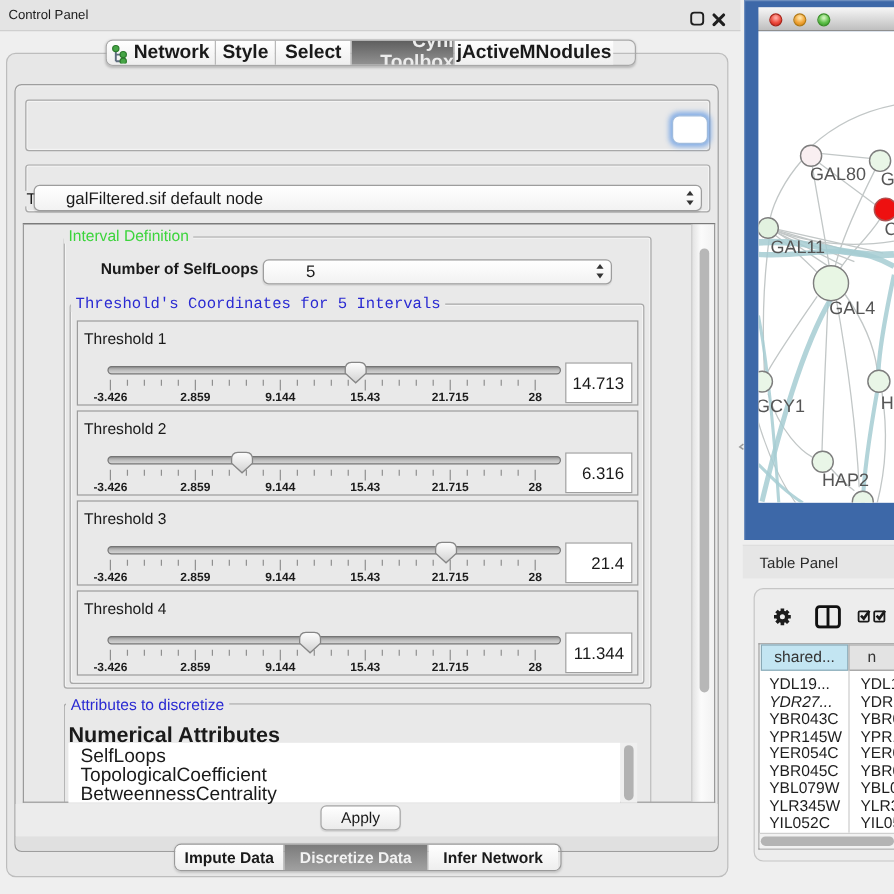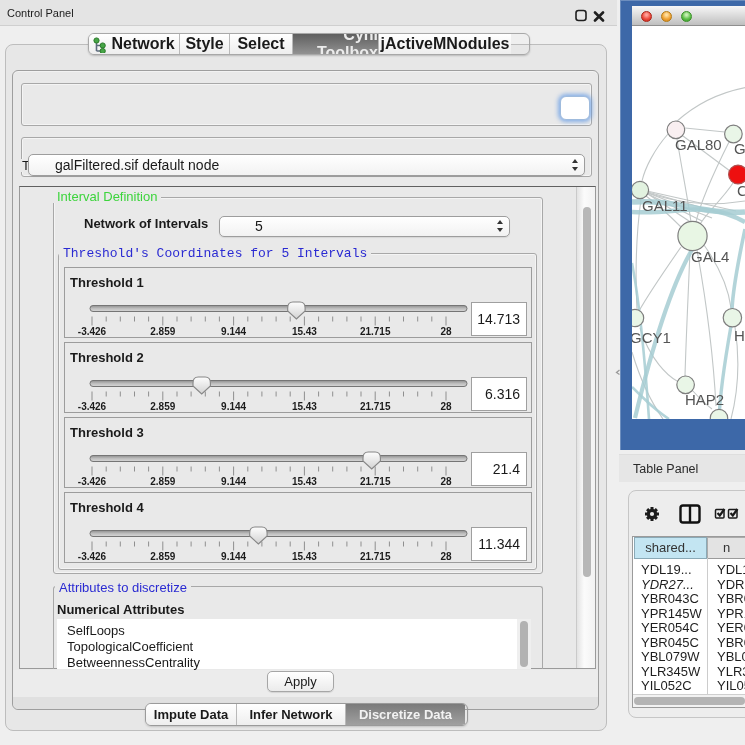--- a/index.html
+++ b/index.html
@@ -32,25 +32,25 @@
 .arrows { position:absolute; width:8px; height:14px; }
 .arrows:before { content:""; position:absolute; left:0; top:1px; border:3.5px solid transparent; border-bottom:4.5px solid #333; border-top:none; }
 .arrows:after { content:""; position:absolute; left:0; bottom:1px; border:3.5px solid transparent; border-top:4.5px solid #333; border-bottom:none; }
 
 
 #scrollpane { left:19px; top:186px; width:577px; height:483px; border:1px solid #9a9a9a; border-top:1px solid #606060; background:#e9e9e9; }
 #vlane { left:576px; top:187px; width:19px; height:481px; background:linear-gradient(to right,#e3e3e3,#fbfbfb 40%,#f2f2f2); border-left:1px solid #cacaca; }
 #vthumb { left:582.5px; top:207px; width:8px; height:370px; border-radius:4px; background:#b7b7b7; }
 
 .tblock { position:absolute; left:64px; width:468px; height:71px; border:1px solid #9c9c9c; background:#e9e9e9; }
-.btitle { position:absolute; left:5px; top:6.5px; font-size:13px; font-weight:bold; }
+.btitle { position:absolute; left:5px; top:6.5px; font-size:13px; font-weight:normal; }
 .vbox { position:absolute; left:406px; top:33.5px; width:56px; height:34px; background:#ffffff; border:1px solid #9f9f9f; font-size:14px; line-height:33px; text-align:right; padding-right:6px; }
 
 
-#attrlist { left:57px; top:619px; width:460px; height:50px; background:#ffffff; font-size:13px; }
+#attrlist { left:57px; top:619px; width:460px; height:50px; background:#ffffff; font-size:16px; }
 #attrlist div { position:absolute; left:10px; height:16px; line-height:16px; }
 #alane { left:517px; top:619px; width:14px; height:50px; background:#efefef; }
 #athumb { left:519.5px; top:620.5px; width:8px; height:46px; border-radius:4px; background:#b2b2b2; }
 
 
 #applyrow { left:13px; top:670px; width:585px; height:27px; background:#ececec; }
 #bottomstrip { left:13px; top:697px; width:585px; height:12px; background:#e0e0e0; border-radius:0 0 6px 6px; }
 #applybtn { left:267px; top:671px; width:67px; height:21px; background:linear-gradient(#ffffff,#ebebeb); border:1px solid #a6a6a6; border-radius:5px; font-size:13px; text-align:center; line-height:19px; box-shadow:0 1px 1px rgba(0,0,0,0.1); }
 
 
@@ -138,21 +138,21 @@
     <div class="ct">galFiltered.sif default node</div>
   </div>
   <div class="arrows" style="left:571.5px;top:158px;"></div>
 
   <div id="scrollpane" class="abs"></div>
   <div id="vlane" class="abs"></div>
   <div id="vthumb" class="abs"></div>
 
   <div class="group" style="left:52.5px;top:196.5px;width:490px;height:377px;"></div>
   <div class="gtitle" style="left:53px;top:190px;color:#3cd43c;">Interval Definition</div>
-  <div class="abs" style="left:84px;top:216px;font-size:13px;font-weight:bold;">Network of Intervals</div>
+  <div class="abs" style="left:84px;top:216px;font-size:13px;font-weight:bold;">Number of SelfLoops</div>
   <div class="combo" style="left:219px;top:215.5px;width:291px;height:21px;">
     <div class="ct" style="left:17px;">5</div>
   </div>
   <div class="arrows" style="left:496.5px;top:219px;"></div>
 
   <div class="group" style="left:58px;top:253px;width:479px;height:316.5px;"></div>
   <div class="gtitle" style="left:59px;top:247px;color:#2a2ad2;font-family:Liberation Mono, monospace;">Threshold's Coordinates for 5 Intervals</div>
 
 <div class="tblock" style="top:267px;">
   <div class="btitle">Threshold 1</div>
@@ -210,36 +210,36 @@
         <text x="239.4" y="66.5" font-size="10" font-weight="bold" fill="#1c1c1c" text-anchor="middle">15.43</text>
         <text x="310.2" y="66.5" font-size="10" font-weight="bold" fill="#1c1c1c" text-anchor="middle">21.715</text>
         <text x="381" y="66.5" font-size="10" font-weight="bold" fill="#1c1c1c" text-anchor="middle">28</text>
         <path d="M184.7,40 Q184.7,34 189.9,34 L196.9,34 Q202.1,34 202.1,40 L202.1,43 L193.4,51 L184.7,43 Z" fill="url(#thumbg)" stroke="#868686" stroke-width="1.1"></path>
       </svg>
   <div class="vbox">11.344</div>
 </div>
 
   <div class="abs" style="left:53px;top:586px;width:490px;height:83px;border:1px solid #a8a8a8;border-bottom:none;border-radius:3px 3px 0 0;"></div>
   <div class="gtitle" style="left:55px;top:581px;color:#2a2ad2;">Attributes to discretize</div>
-  <div class="abs" style="left:57px;top:602px;font-size:13px;font-weight:bold;">Numerical Attributes</div>
+  <div class="abs" style="left:57px;top:602px;font-size:18px;font-weight:bold;">Numerical Attributes</div>
   <div id="attrlist" class="abs">
     <div style="top:4px;">SelfLoops</div>
     <div style="top:20px;">TopologicalCoefficient</div>
     <div style="top:36px;">BetweennessCentrality</div>
   </div>
   <div id="alane" class="abs"></div>
   <div id="athumb" class="abs"></div>
 
   <div id="applyrow" class="abs"></div>
   <div id="bottomstrip" class="abs"></div>
   <div id="applybtn" class="abs">Apply</div>
   <div id="bottomtabs" class="abs">
     <div class="seg" style="width:90px;">Impute Data</div>
+    <div class="seg sel" style="width:120px;">Discretize Data</div>
     <div class="seg" style="width:109px;">Infer Network</div>
-    <div class="seg sel" style="width:120px;">Discretize Data</div>
   </div>
 
 
   <svg class="abs" style="left:615px;top:369px;" width="6" height="7">
       <path d="M4.5,1 L1.5,3.5 L4.5,5.5" stroke="#9a9a9a" stroke-width="1.3" fill="none"></path>
     </svg>
 
   <div id="netwin" class="abs"></div>
   <div id="nettitle" class="abs"></div>
   <div class="macbtn" style="left:641px;background:radial-gradient(circle at 50% 32%,#ffa39b 10%,#ec4b3d 55%,#c32014);border:1px solid #a8251a;"></div>

